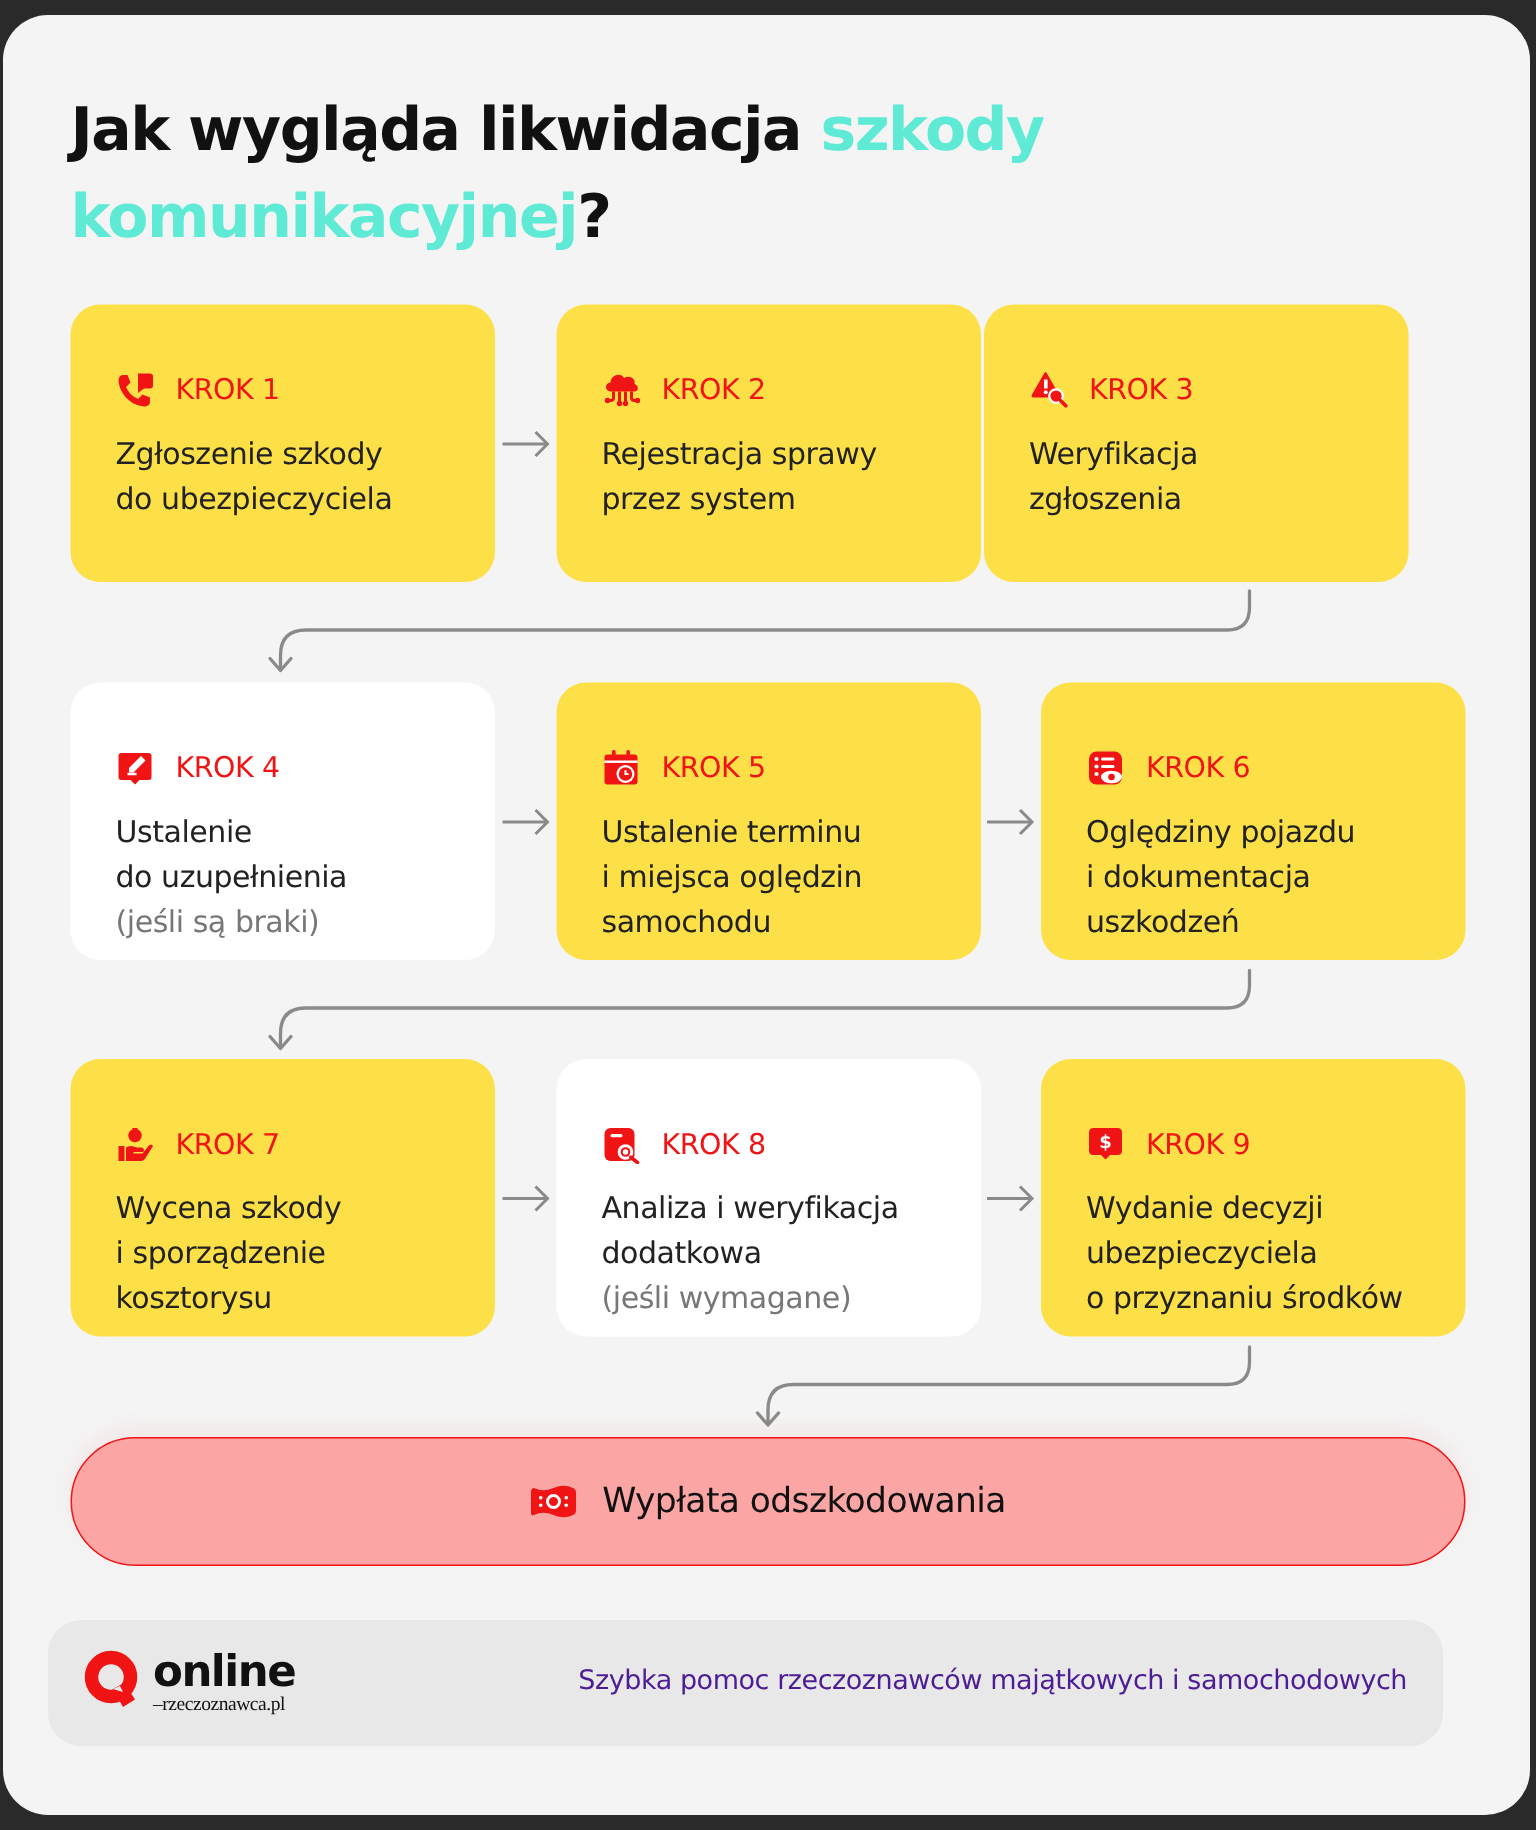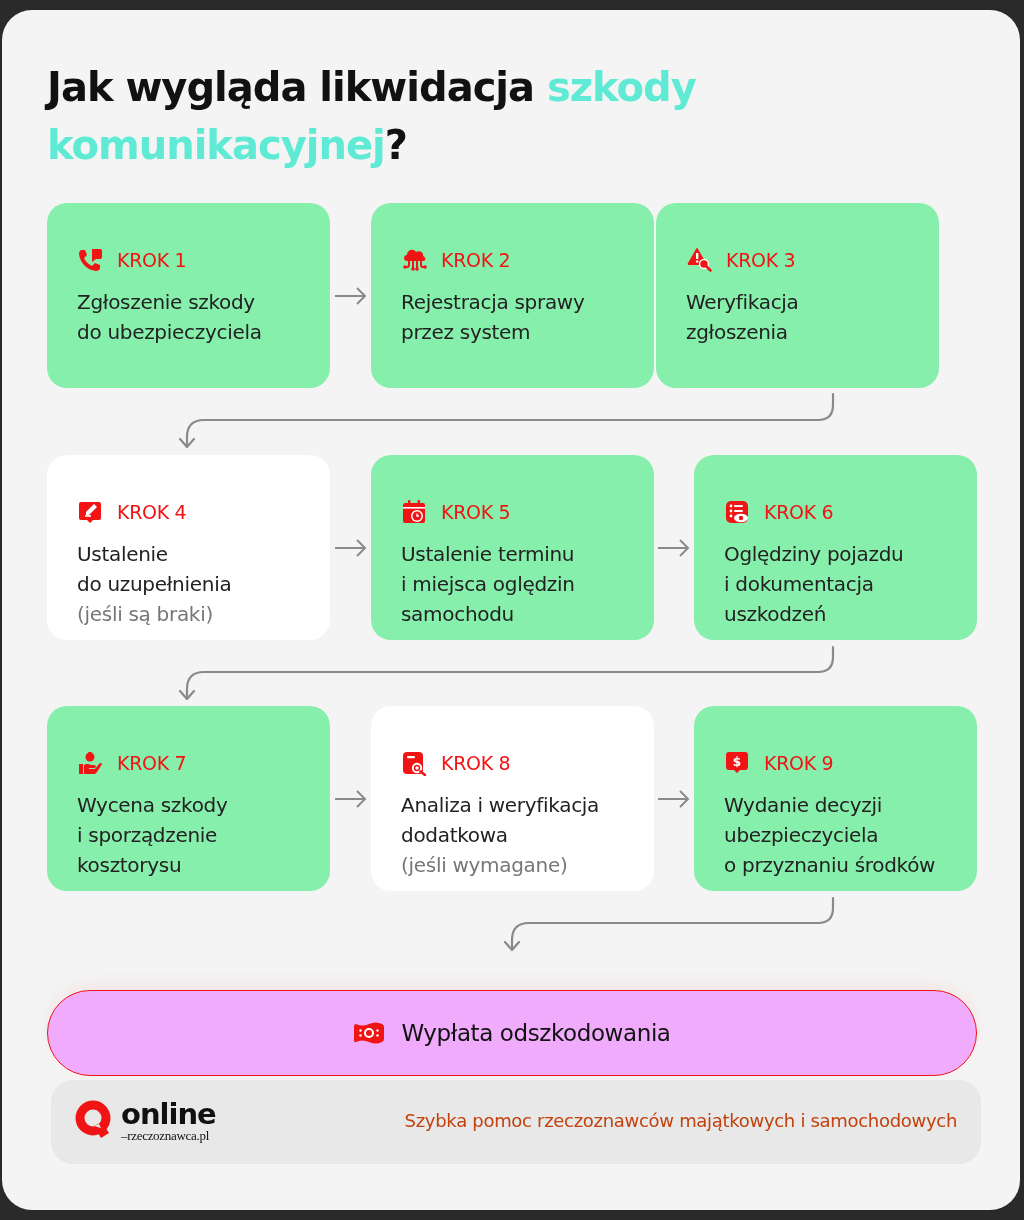--- a/index.html
+++ b/index.html
@@ -10,55 +10,55 @@
     background: #f4f4f4; border-radius: 30px;
   }
   .title {
     position: absolute; left: 47px; top: 58px; width: 900px;
     font-family: "DejaVu Sans", sans-serif; font-weight: bold;
     font-size: 40px; line-height: 58px; color: #111; letter-spacing: -1px;
   }
   .title .accent { color: #5eead4; }
   .card {
     position: absolute; width: 283px; height: 185px; border-radius: 20px;
-    background: #86efac; padding: 44px 0 0 30px;
+    background: #fde047; padding: 44px 0 0 30px;
   }
   .card.muted { background: #ffffff; }
   .step-head { display: flex; align-items: center; height: 26px; }
   .step-icon { width: 26px; height: 26px; margin-right: 14px; display: inline-flex; align-items: center; justify-content: center; }
   .step-icon svg { width: 26px; height: 26px; display: block; }
   .step-label {
     color: #f01414; font-size: 19px; font-family: "DejaVu Sans", sans-serif; letter-spacing: -0.3px;
   }
   .step-text {
     margin-top: 14px; color: #222; font-size: 20px; line-height: 30px;
     font-family: "DejaVu Sans", sans-serif; letter-spacing: -0.3px;
   }
   .step-note { color: #777; font-size: 20px; line-height: 30px; font-family: "DejaVu Sans", sans-serif; letter-spacing: -0.3px; }
   .harrow { position: absolute; width: 34px; height: 20px; }
   .connector { position: absolute; left: 0; top: 0; width: 1024px; height: 1220px; pointer-events: none; }
   .final {
-    position: absolute; left: 47px; top: 990px; width: 930px; height: 86px;
-    background: #f0abfc; border: 1.5px solid #f01414; border-radius: 44px;
+    position: absolute; left: 47px; top: 958px; width: 930px; height: 86px;
+    background: #fca5a5; border: 1.5px solid #f01414; border-radius: 44px;
     display: flex; align-items: center; justify-content: center;
     box-shadow: 0 -6px 16px rgba(240,20,20,0.06);
   }
   .final-icon { width: 32px; height: 24px; margin-right: 16px; }
   .final-label { font-size: 23px; color: #111; font-family: "DejaVu Sans", sans-serif; letter-spacing: -0.4px; }
   .footer {
-    position: absolute; left: 51px; top: 1080px; width: 930px; height: 84px;
+    position: absolute; left: 32px; top: 1080px; width: 930px; height: 84px;
     background: #e8e8e8; border-radius: 22px;
   }
   .logo { position: absolute; left: 24px; top: 20px; height: 46px; display: flex; align-items: flex-start; }
   .logo-mark { width: 40px; height: 42px; margin-right: 6px; }
   .logo-words { display: flex; flex-direction: column; }
   .logo-main { font-family: "DejaVu Sans", sans-serif; font-weight: bold; font-size: 29px; line-height: 28px; color: #111; letter-spacing: -1px; }
   .logo-sub { font-family: Liberation Serif, serif; font-size: 13px; line-height: 16px; color: #111; letter-spacing: -0.3px; }
   .tagline {
-    position: absolute; right: 24px; top: 30px; font-size: 18px; color: #c2410c;
+    position: absolute; right: 24px; top: 30px; font-size: 18px; color: #4c1d95;
     font-family: "DejaVu Sans", sans-serif; letter-spacing: -0.3px;
   }
 </style>
 </head>
 <body>
 
 <div class="sheet"></div>
 
 <h1 class="title"><span>Jak wygląda likwidacja </span><span class="accent">szkody</span><br><span class="accent">komunikacyjnej</span><span>?</span></h1>
 

